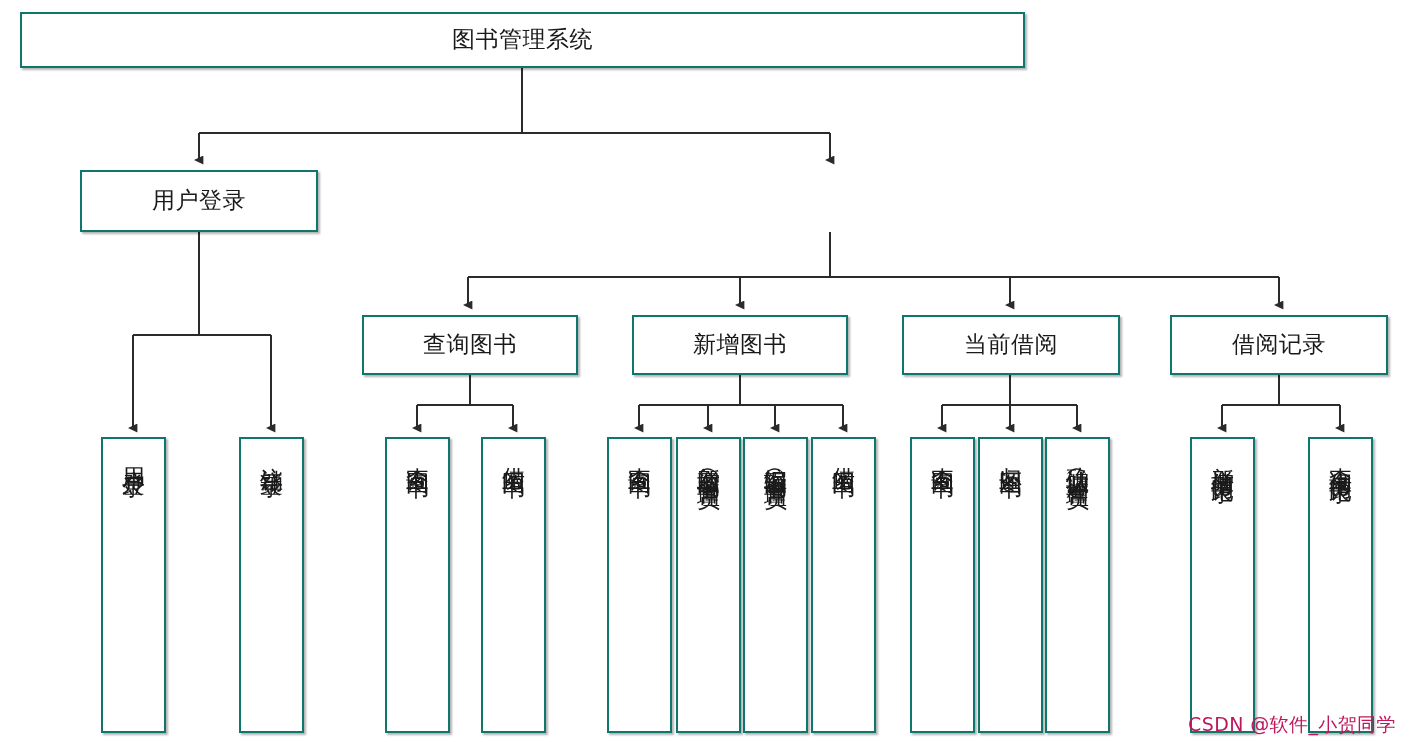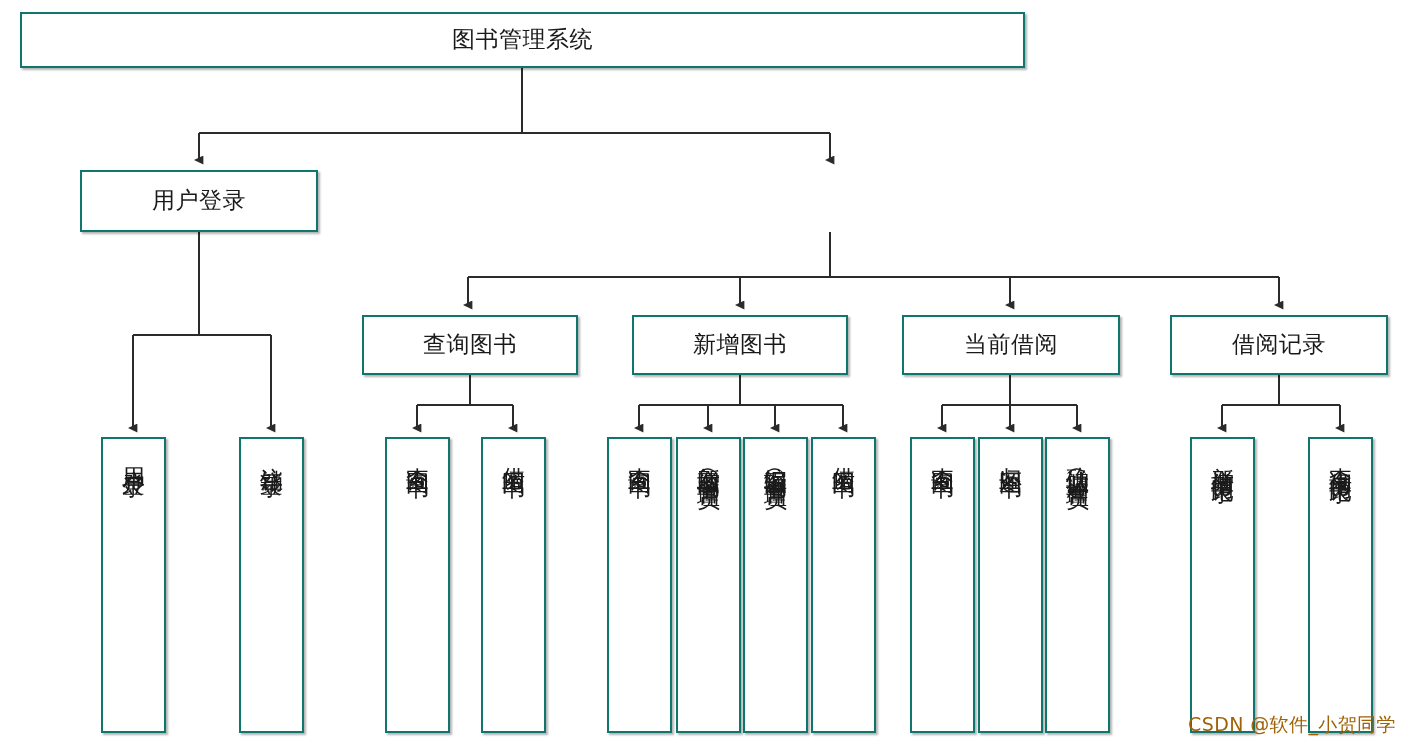--- a/index.html
+++ b/index.html
@@ -60,21 +60,21 @@
     font-size: 23px;
     line-height: 1.0;
     letter-spacing: 3px;
     white-space: nowrap;
   }
   .watermark {
     position: absolute;
     left: 1188px;
     top: 712px;
     font-size: 19px;
-    color: #a16207;
+    color: #be185d;
     white-space: nowrap;
     z-index: 9;
     letter-spacing: 0.4px;
   }
 </style>
 </head>
 <body>
 
 <div id="diagram-root">
 

